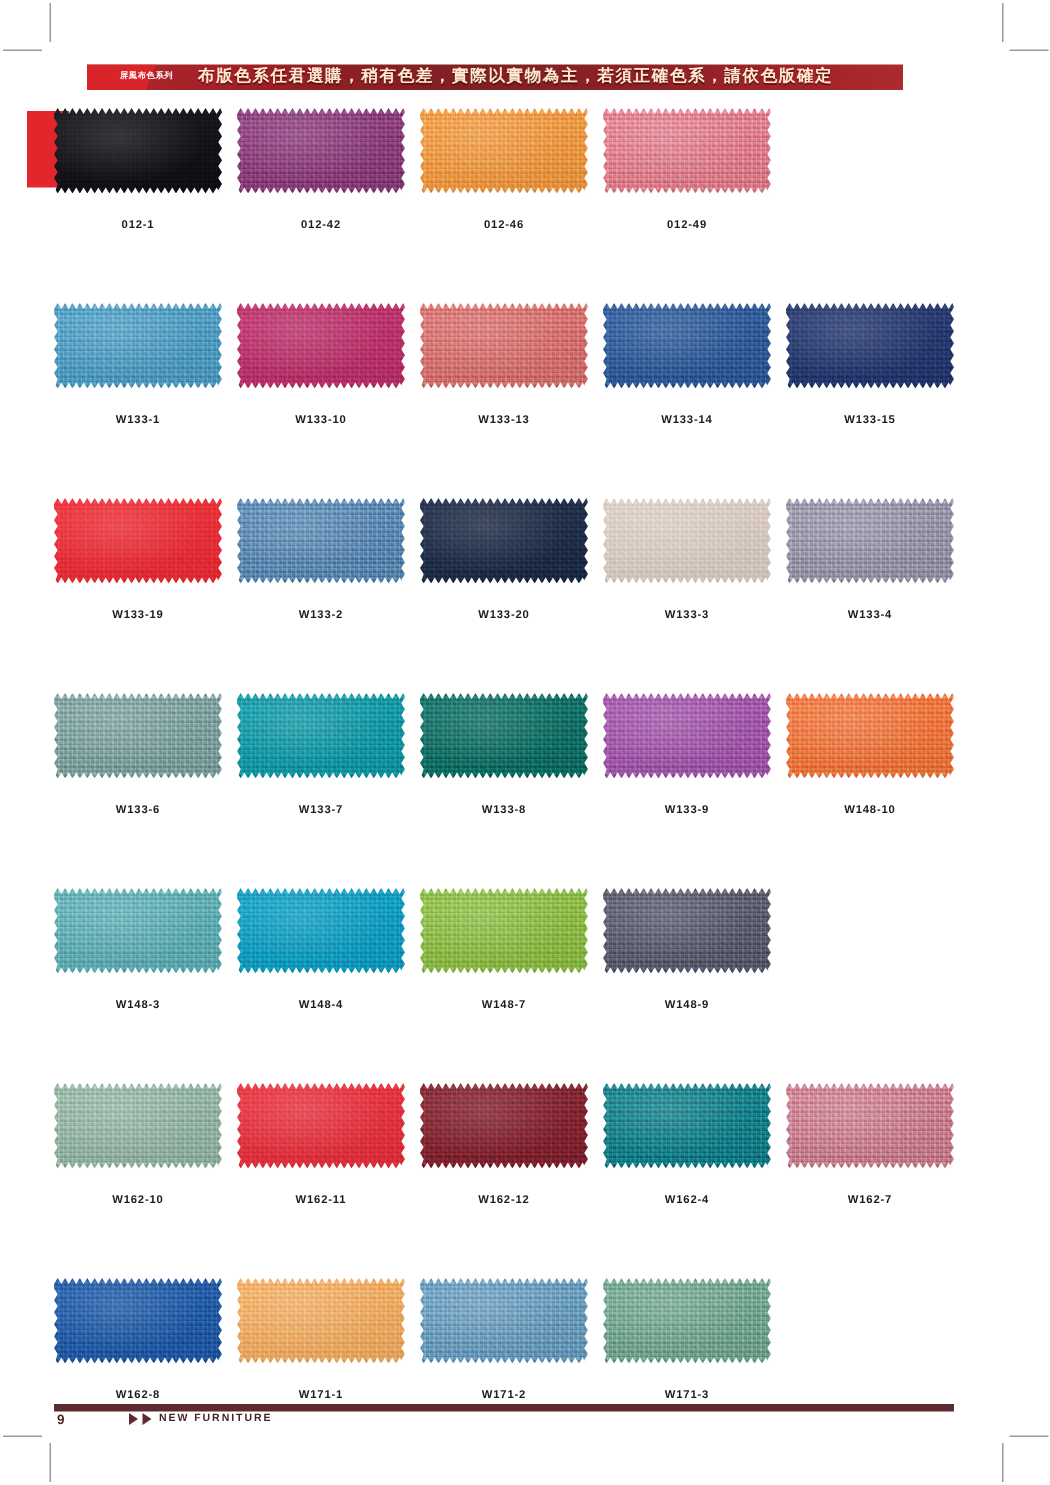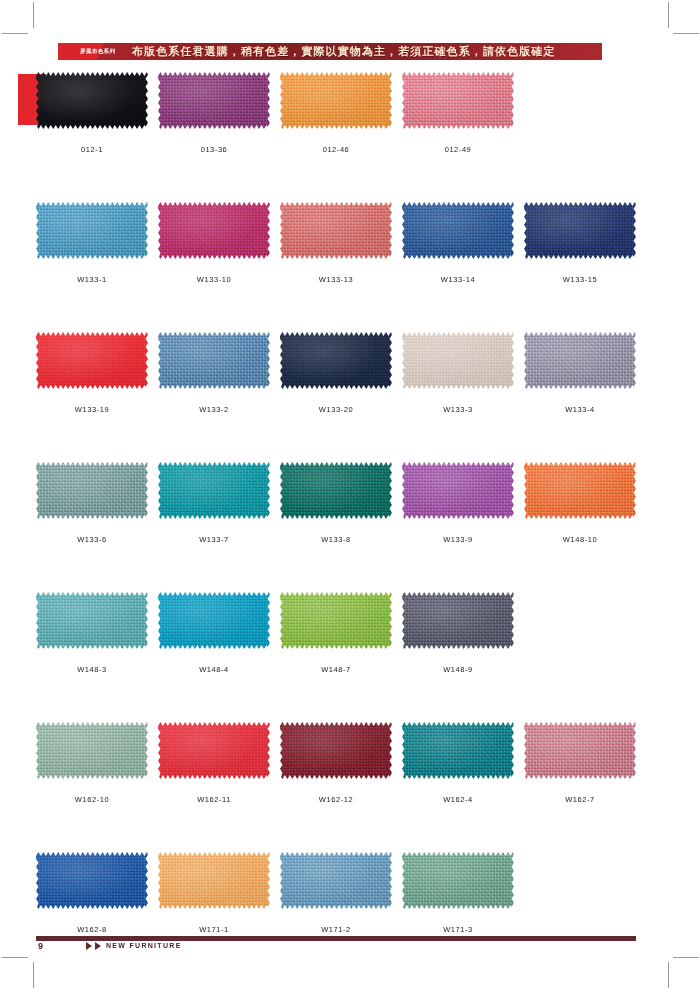--- a/index.html
+++ b/index.html
@@ -91,20 +91,21 @@
   
   .grid {
     position: absolute;
     left: 36px;
     top: 72px;
     width: 600px;
   }
   .row {
     position: relative;
     height: 130px;
+    font-weight: bold;
   }
   .cell {
     position: absolute;
     width: 112px;
     text-align: center;
   }
   .cell:nth-child(1) { left: 0px; }
   .cell:nth-child(2) { left: 122px; }
   .cell:nth-child(3) { left: 244px; }
   .cell:nth-child(4) { left: 366px; }
@@ -243,21 +244,21 @@
           <div class="weave"></div>
           <div class="shade"></div>
         </div>
       <div class="code">012-1</div>
     </div>
     <div class="cell">
       <div class="swatch" style="background: rgb(140, 60, 124);">
           <div class="weave"></div>
           <div class="shade"></div>
         </div>
-      <div class="code">013-36</div>
+      <div class="code">012-42</div>
     </div>
     <div class="cell">
       <div class="swatch" style="background: rgb(242, 154, 64);">
           <div class="weave"></div>
           <div class="shade"></div>
         </div>
       <div class="code">012-46</div>
     </div>
     <div class="cell">
       <div class="swatch" style="background: rgb(228, 128, 143);">

